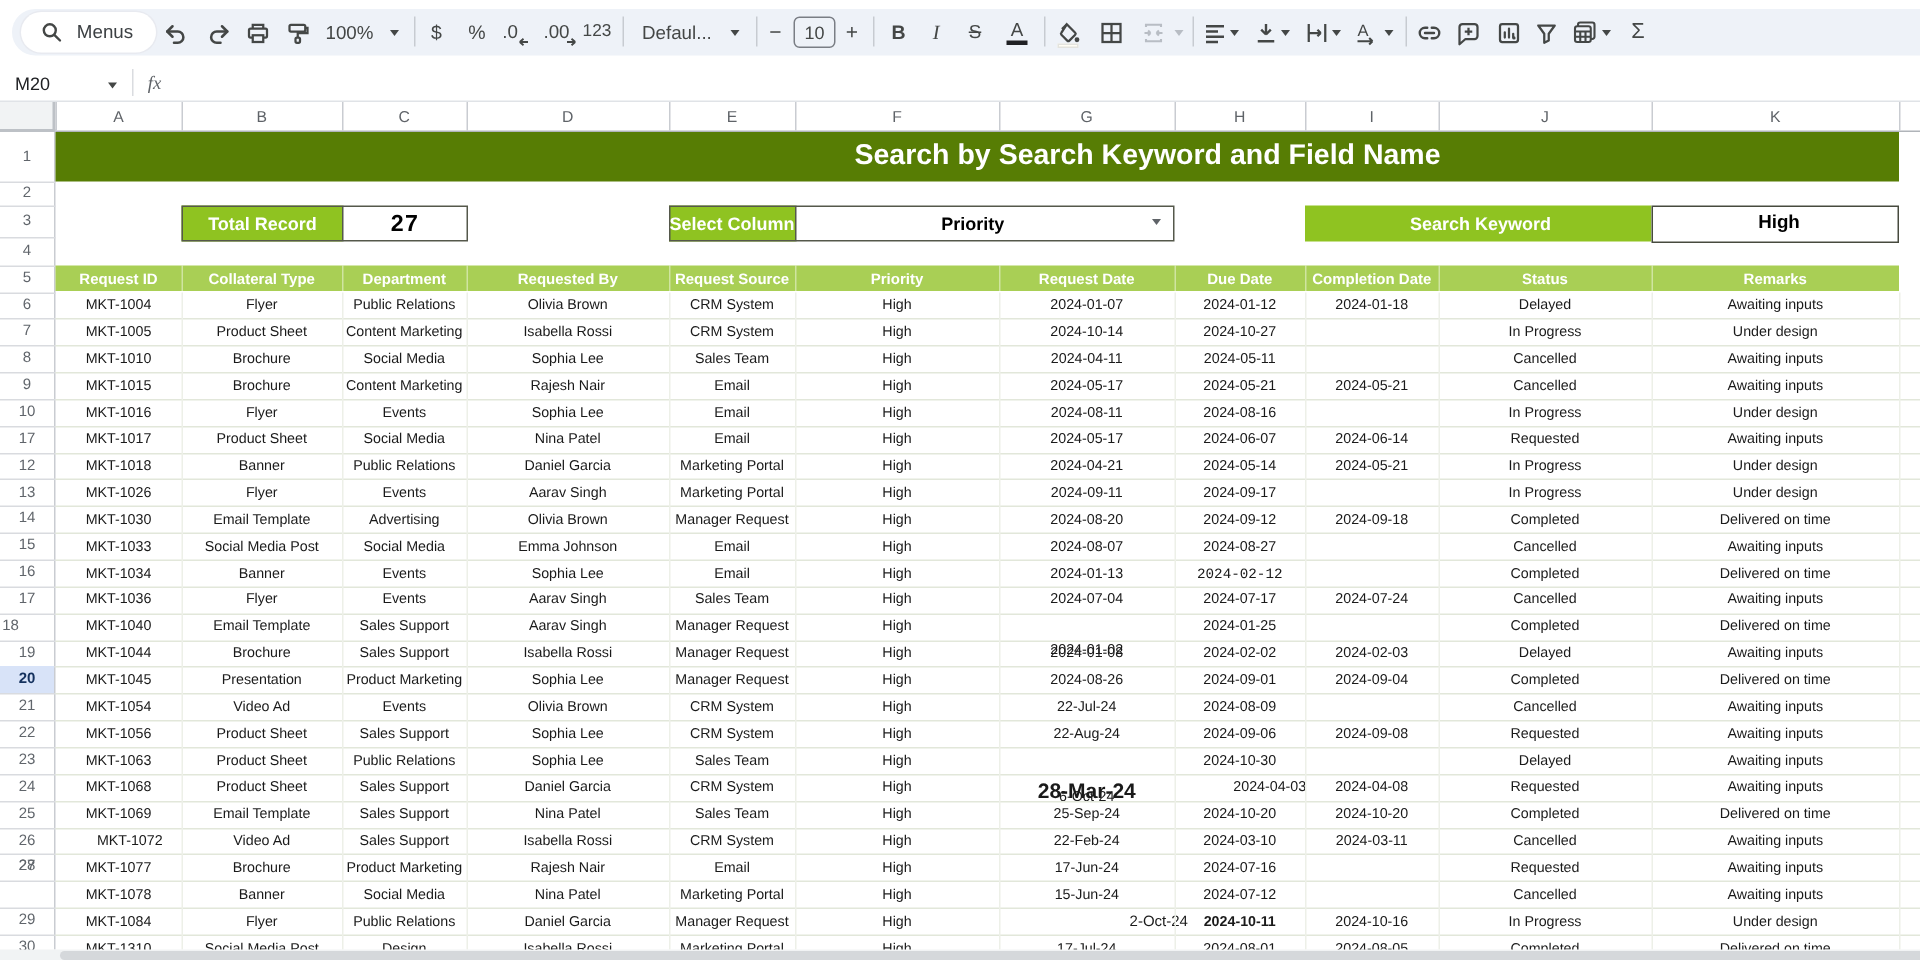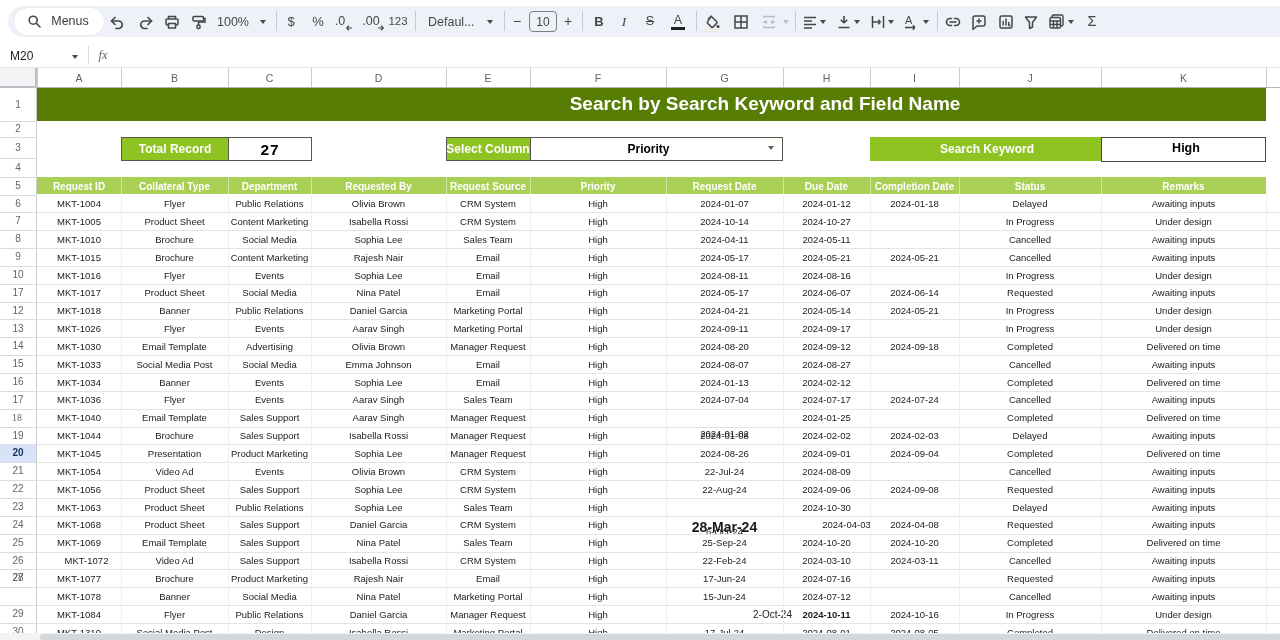--- a/index.html
+++ b/index.html
@@ -184,21 +184,21 @@
 <div style="position:absolute;left:18px;transform:translateX(-50%);top:233.325px;font-size:10px;color:#60656b;font-weight:400;white-space:nowrap;">8</div>
 <div style="position:absolute;left:18px;transform:translateX(-50%);top:251.175px;font-size:10px;color:#60656b;font-weight:400;white-space:nowrap;">9</div>
 <div style="position:absolute;left:18px;transform:translateX(-50%);top:269.02500000000003px;font-size:10px;color:#60656b;font-weight:400;white-space:nowrap;">10</div>
 <div style="position:absolute;left:18px;transform:translateX(-50%);top:286.875px;font-size:10px;color:#60656b;font-weight:400;white-space:nowrap;">17</div>
 <div style="position:absolute;left:18px;transform:translateX(-50%);top:304.725px;font-size:10px;color:#60656b;font-weight:400;white-space:nowrap;">12</div>
 <div style="position:absolute;left:18px;transform:translateX(-50%);top:322.57500000000005px;font-size:10px;color:#60656b;font-weight:400;white-space:nowrap;">13</div>
 <div style="position:absolute;left:18px;transform:translateX(-50%);top:340.425px;font-size:10px;color:#60656b;font-weight:400;white-space:nowrap;">14</div>
 <div style="position:absolute;left:18px;transform:translateX(-50%);top:358.27500000000003px;font-size:10px;color:#60656b;font-weight:400;white-space:nowrap;">15</div>
 <div style="position:absolute;left:18px;transform:translateX(-50%);top:376.125px;font-size:10px;color:#60656b;font-weight:400;white-space:nowrap;">16</div>
 <div style="position:absolute;left:18px;transform:translateX(-50%);top:393.975px;font-size:10px;color:#60656b;font-weight:400;white-space:nowrap;">17</div>
-<div style="position:absolute;left:17px;transform:translateX(-50%);top:411.82500000000005px;font-size:10px;color:#60656b;font-weight:400;white-space:nowrap;font-family:Liberation Serif, serif;">18</div>
+<div style="position:absolute;left:7px;transform:translateX(-50%);top:411.82500000000005px;font-size:10px;color:#60656b;font-weight:400;white-space:nowrap;">18</div>
 <div style="position:absolute;left:18px;transform:translateX(-50%);top:429.675px;font-size:10px;color:#60656b;font-weight:400;white-space:nowrap;">19</div>
 <div class="ab" style="left:0;top:444.40px;width:36px;height:17.85px;background:#d8e3f8"></div>
 <div style="position:absolute;left:18px;transform:translateX(-50%);top:447.12500000000006px;font-size:10px;color:#14315e;font-weight:700;white-space:nowrap;">20</div>
 <div style="position:absolute;left:18px;transform:translateX(-50%);top:465.37500000000006px;font-size:10px;color:#60656b;font-weight:400;white-space:nowrap;">21</div>
 <div style="position:absolute;left:18px;transform:translateX(-50%);top:483.225px;font-size:10px;color:#60656b;font-weight:400;white-space:nowrap;">22</div>
 <div style="position:absolute;left:18px;transform:translateX(-50%);top:501.07500000000005px;font-size:10px;color:#60656b;font-weight:400;white-space:nowrap;">23</div>
 <div style="position:absolute;left:18px;transform:translateX(-50%);top:518.9250000000001px;font-size:10px;color:#60656b;font-weight:400;white-space:nowrap;">24</div>
 <div style="position:absolute;left:18px;transform:translateX(-50%);top:536.7750000000001px;font-size:10px;color:#60656b;font-weight:400;white-space:nowrap;">25</div>
 <div style="position:absolute;left:18px;transform:translateX(-50%);top:554.6250000000001px;font-size:10px;color:#60656b;font-weight:400;white-space:nowrap;">26</div>
 <div style="position:absolute;left:18px;transform:translateX(-50%);top:572.4750000000001px;font-size:10px;color:#60656b;font-weight:400;white-space:nowrap;">27</div>
@@ -358,21 +358,21 @@
 <div style="position:absolute;left:1030.0px;transform:translateX(-50%);top:358.75px;font-size:9.5px;color:#1a1a1a;font-weight:400;white-space:nowrap;">Cancelled</div>
 <div style="position:absolute;left:1183.5px;transform:translateX(-50%);top:358.75px;font-size:9.5px;color:#1a1a1a;font-weight:400;white-space:nowrap;">Awaiting inputs</div>
 <div class="ab" style="left:37px;top:390.85px;width:1243px;height:1px;background:#e2e7da"></div>
 <div style="position:absolute;left:79.0px;transform:translateX(-50%);top:376.6px;font-size:9.5px;color:#1a1a1a;font-weight:400;white-space:nowrap;">MKT-1034</div>
 <div style="position:absolute;left:174.5px;transform:translateX(-50%);top:376.6px;font-size:9.5px;color:#1a1a1a;font-weight:400;white-space:nowrap;">Banner</div>
 <div style="position:absolute;left:269.5px;transform:translateX(-50%);top:376.6px;font-size:9.5px;color:#1a1a1a;font-weight:400;white-space:nowrap;">Events</div>
 <div style="position:absolute;left:378.5px;transform:translateX(-50%);top:376.6px;font-size:9.5px;color:#1a1a1a;font-weight:400;white-space:nowrap;">Sophia Lee</div>
 <div style="position:absolute;left:488.0px;transform:translateX(-50%);top:376.6px;font-size:9.5px;color:#1a1a1a;font-weight:400;white-space:nowrap;">Email</div>
 <div style="position:absolute;left:598.0px;transform:translateX(-50%);top:376.6px;font-size:9.5px;color:#1a1a1a;font-weight:400;white-space:nowrap;">High</div>
 <div style="position:absolute;left:724.5px;transform:translateX(-50%);top:376.6px;font-size:9.5px;color:#1a1a1a;font-weight:400;white-space:nowrap;">2024-01-13</div>
-<div style="position:absolute;left:826.5px;transform:translateX(-50%);top:376.6px;font-size:9.5px;color:#1a1a1a;font-weight:400;white-space:nowrap;">2024-02-12</div>
+<div style="position:absolute;left:826.5px;transform:translateX(-50%);top:376.6px;font-size:9.5px;color:#1a1a1a;font-weight:400;white-space:nowrap;font-family:Liberation Mono, monospace;">2024-02-12</div>
 <div style="position:absolute;left:1030.0px;transform:translateX(-50%);top:376.6px;font-size:9.5px;color:#1a1a1a;font-weight:400;white-space:nowrap;">Completed</div>
 <div style="position:absolute;left:1183.5px;transform:translateX(-50%);top:376.6px;font-size:9.5px;color:#1a1a1a;font-weight:400;white-space:nowrap;">Delivered on time</div>
 <div class="ab" style="left:37px;top:408.70px;width:1243px;height:1px;background:#e2e7da"></div>
 <div style="position:absolute;left:79.0px;transform:translateX(-50%);top:394.45000000000005px;font-size:9.5px;color:#1a1a1a;font-weight:400;white-space:nowrap;">MKT-1036</div>
 <div style="position:absolute;left:174.5px;transform:translateX(-50%);top:394.45000000000005px;font-size:9.5px;color:#1a1a1a;font-weight:400;white-space:nowrap;">Flyer</div>
 <div style="position:absolute;left:269.5px;transform:translateX(-50%);top:394.45000000000005px;font-size:9.5px;color:#1a1a1a;font-weight:400;white-space:nowrap;">Events</div>
 <div style="position:absolute;left:378.5px;transform:translateX(-50%);top:394.45000000000005px;font-size:9.5px;color:#1a1a1a;font-weight:400;white-space:nowrap;">Aarav Singh</div>
 <div style="position:absolute;left:488.0px;transform:translateX(-50%);top:394.45000000000005px;font-size:9.5px;color:#1a1a1a;font-weight:400;white-space:nowrap;">Sales Team</div>
 <div style="position:absolute;left:598.0px;transform:translateX(-50%);top:394.45000000000005px;font-size:9.5px;color:#1a1a1a;font-weight:400;white-space:nowrap;">High</div>
 <div style="position:absolute;left:724.5px;transform:translateX(-50%);top:394.45000000000005px;font-size:9.5px;color:#1a1a1a;font-weight:400;white-space:nowrap;">2024-07-04</div>

